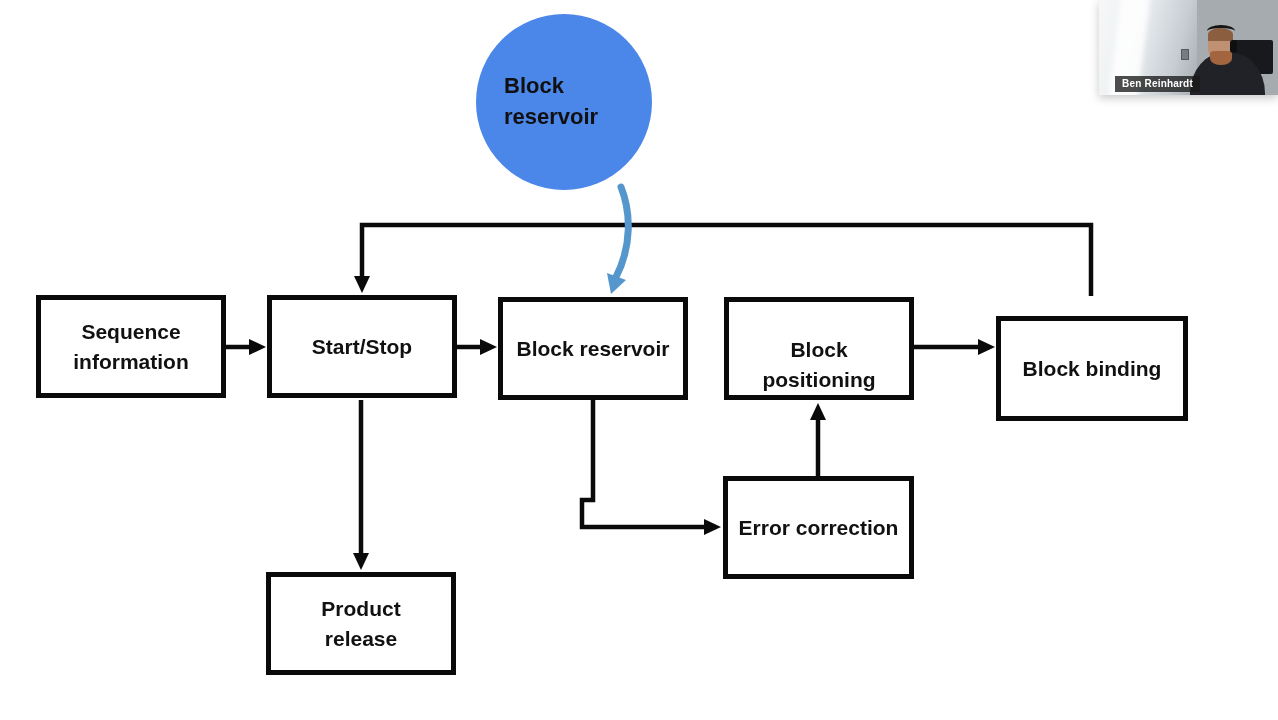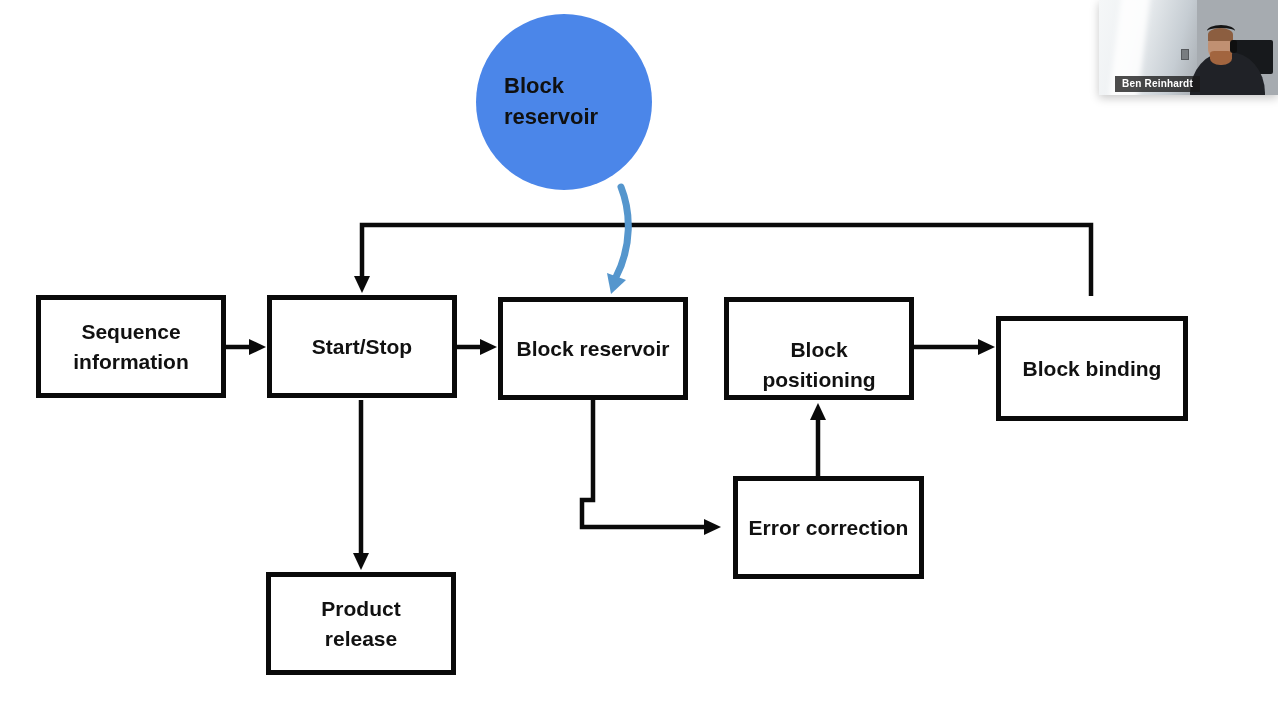--- a/index.html
+++ b/index.html
@@ -227,21 +227,21 @@
   </div>
 
   <div class="node" style="left:996px; top:294px; width:192px; height:105px;margin-top:22px;">
     <span class="lbl">Block binding</span>
   </div>
 
   <div class="node" style="left:266px; top:572px; width:190px; height:103px;">
     <span class="lbl w100">Product release</span>
   </div>
 
-  <div class="node" style="left:723px; top:476px; width:191px; height:103px;margin-left:10px;">
+  <div class="node" style="left:723px; top:476px; width:191px; height:103px;">
     <span class="lbl">Error correction</span>
   </div>
 
   <div class="cam">
     <div class="window-light"></div>
     <div class="light-streak"></div>
     <div class="tv"></div>
     <div class="frame"></div>
     <div class="torso"></div>
     <div class="head"></div>

